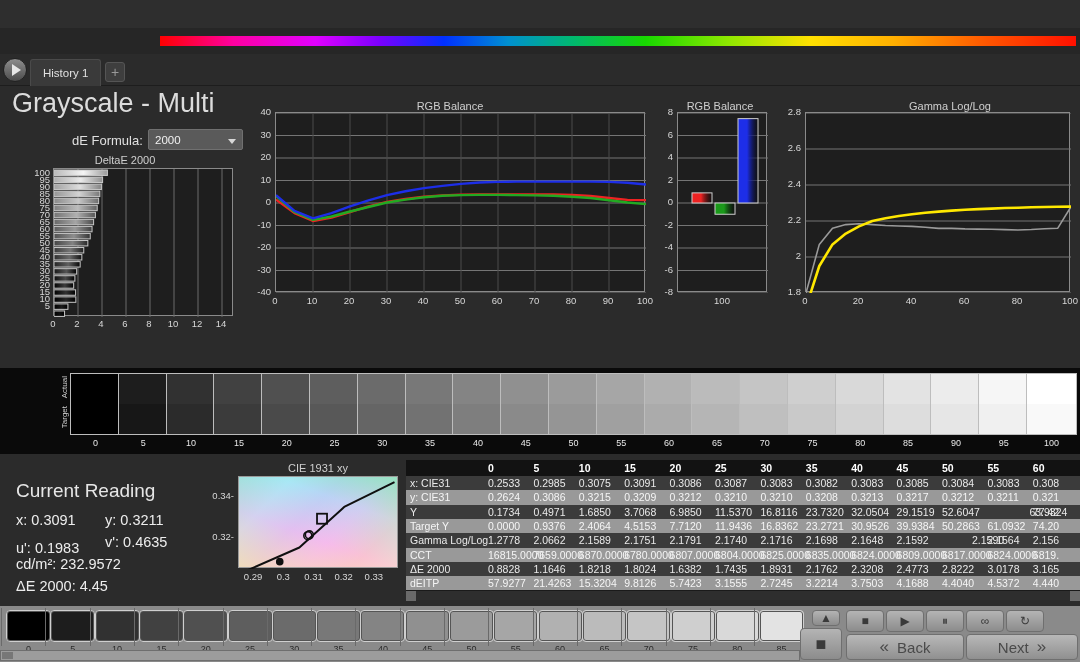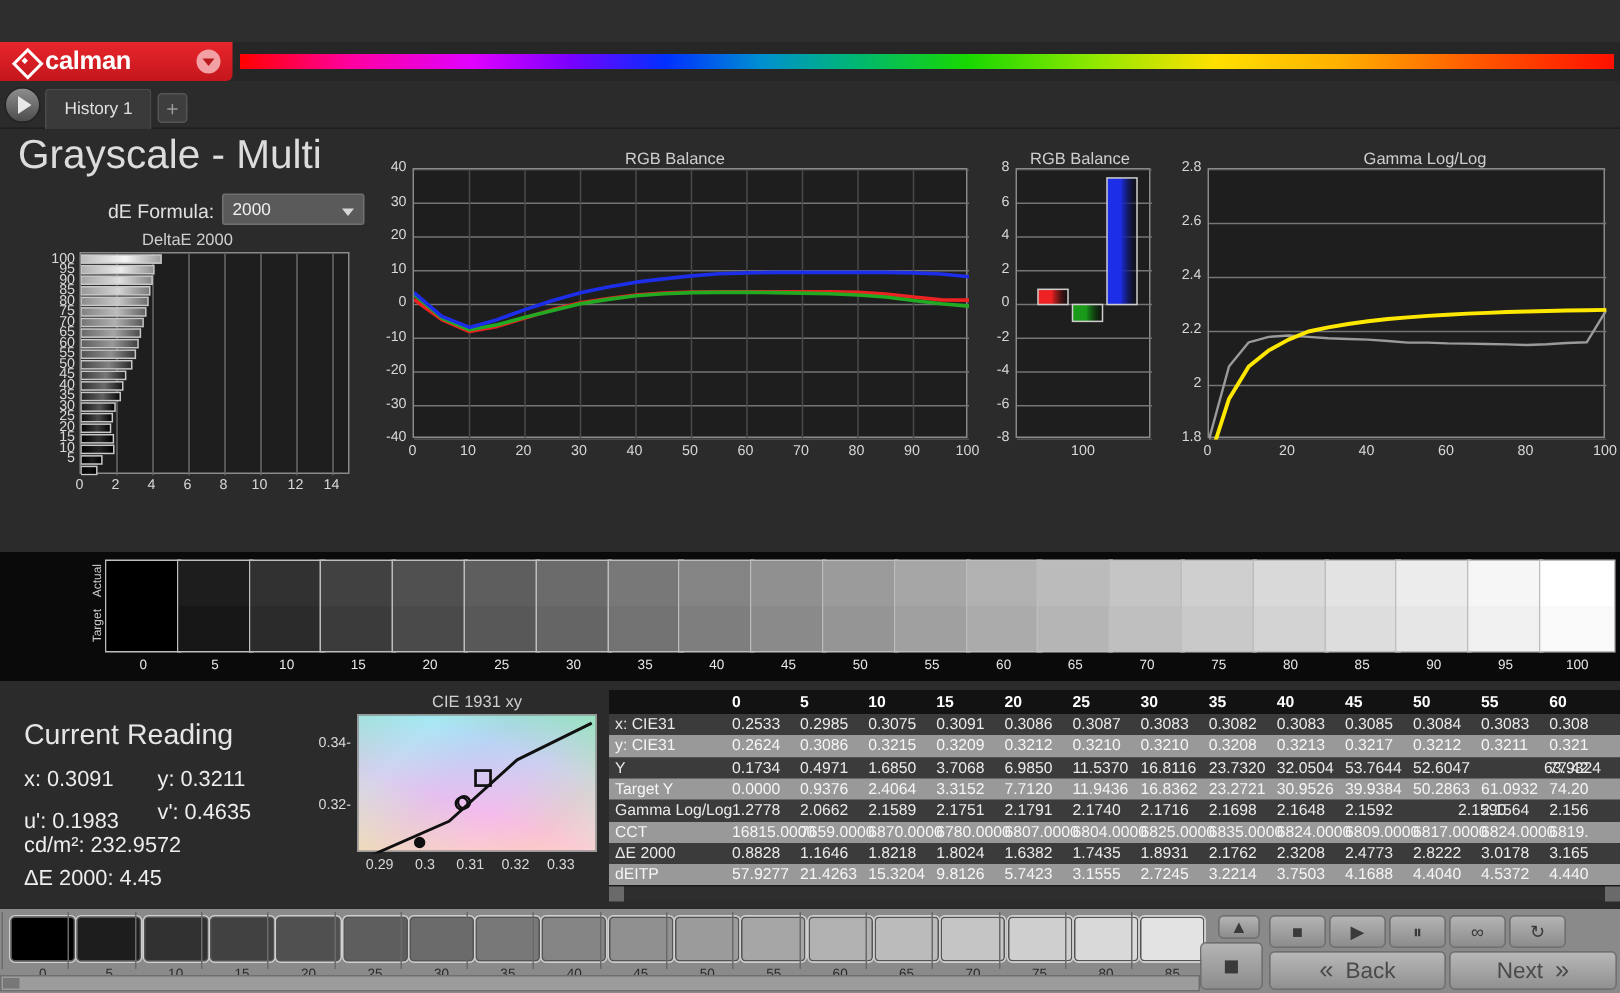--- a/index.html
+++ b/index.html
@@ -164,25 +164,20 @@
     display:flex; align-items:center; justify-content:center; color:#4a4a4a; font-size:17px;
   }
 </style>
 </head>
 <body>
 
 <div class="app">
 
 
   <div class="brandrow">
-    <div class="brand">
-      <div class="brand-mark"></div>
-      <div class="brand-text">calman</div>
-      <div class="brand-caret"></div>
-    </div>
     <div class="spectrum"></div>
   </div>
 
   <div class="tabrow">
     <div class="tab-play"></div>
     <div class="tab-item">History 1</div>
     <div class="tab-add">+</div>
 
     <div class="hw-box" style="left:655px; width:140px;">
       <div class="hw-bar" id="hwbar0" style="background: rgb(34, 204, 34);"></div>
@@ -692,31 +687,31 @@
             <div class="tbl-rowlab">Y</div>
             <div class="tbl-cell" style="left: 82px;">0.1734</div>
             <div class="tbl-cell" style="left: 127.4px;">0.4971</div>
             <div class="tbl-cell" style="left: 172.8px;">1.6850</div>
             <div class="tbl-cell" style="left: 218.2px;">3.7068</div>
             <div class="tbl-cell" style="left: 263.6px;">6.9850</div>
             <div class="tbl-cell" style="left: 309px;">11.5370</div>
             <div class="tbl-cell" style="left: 354.4px;">16.8116</div>
             <div class="tbl-cell" style="left: 399.8px;">23.7320</div>
             <div class="tbl-cell" style="left: 445.2px;">32.0504</div>
-            <div class="tbl-cell" style="left: 490.6px;">53.7644</div>
+            <div class="tbl-cell" style="left: 490.6px;">29.1519</div>
             <div class="tbl-cell" style="left: 536px;">52.6047</div>
             <div class="tbl-cell" style="left: 581.4px; margin-left: 42px;">63.9324</div>
             <div class="tbl-cell" style="left: 626.8px;">77.42</div>
           </div>
           <div class="tbl-row even" style="top: 58.9px;">
             <div class="tbl-rowlab">Target Y</div>
             <div class="tbl-cell" style="left: 82px;">0.0000</div>
             <div class="tbl-cell" style="left: 127.4px;">0.9376</div>
             <div class="tbl-cell" style="left: 172.8px;">2.4064</div>
-            <div class="tbl-cell" style="left: 218.2px;">3.3152</div>
+            <div class="tbl-cell" style="left: 218.2px;">4.5153</div>
             <div class="tbl-cell" style="left: 263.6px;">7.7120</div>
             <div class="tbl-cell" style="left: 309px;">11.9436</div>
             <div class="tbl-cell" style="left: 354.4px;">16.8362</div>
             <div class="tbl-cell" style="left: 399.8px;">23.2721</div>
             <div class="tbl-cell" style="left: 445.2px;">30.9526</div>
             <div class="tbl-cell" style="left: 490.6px;">39.9384</div>
             <div class="tbl-cell" style="left: 536px;">50.2863</div>
             <div class="tbl-cell" style="left: 581.4px;">61.0932</div>
             <div class="tbl-cell" style="left: 626.8px;">74.20</div>
           </div>

